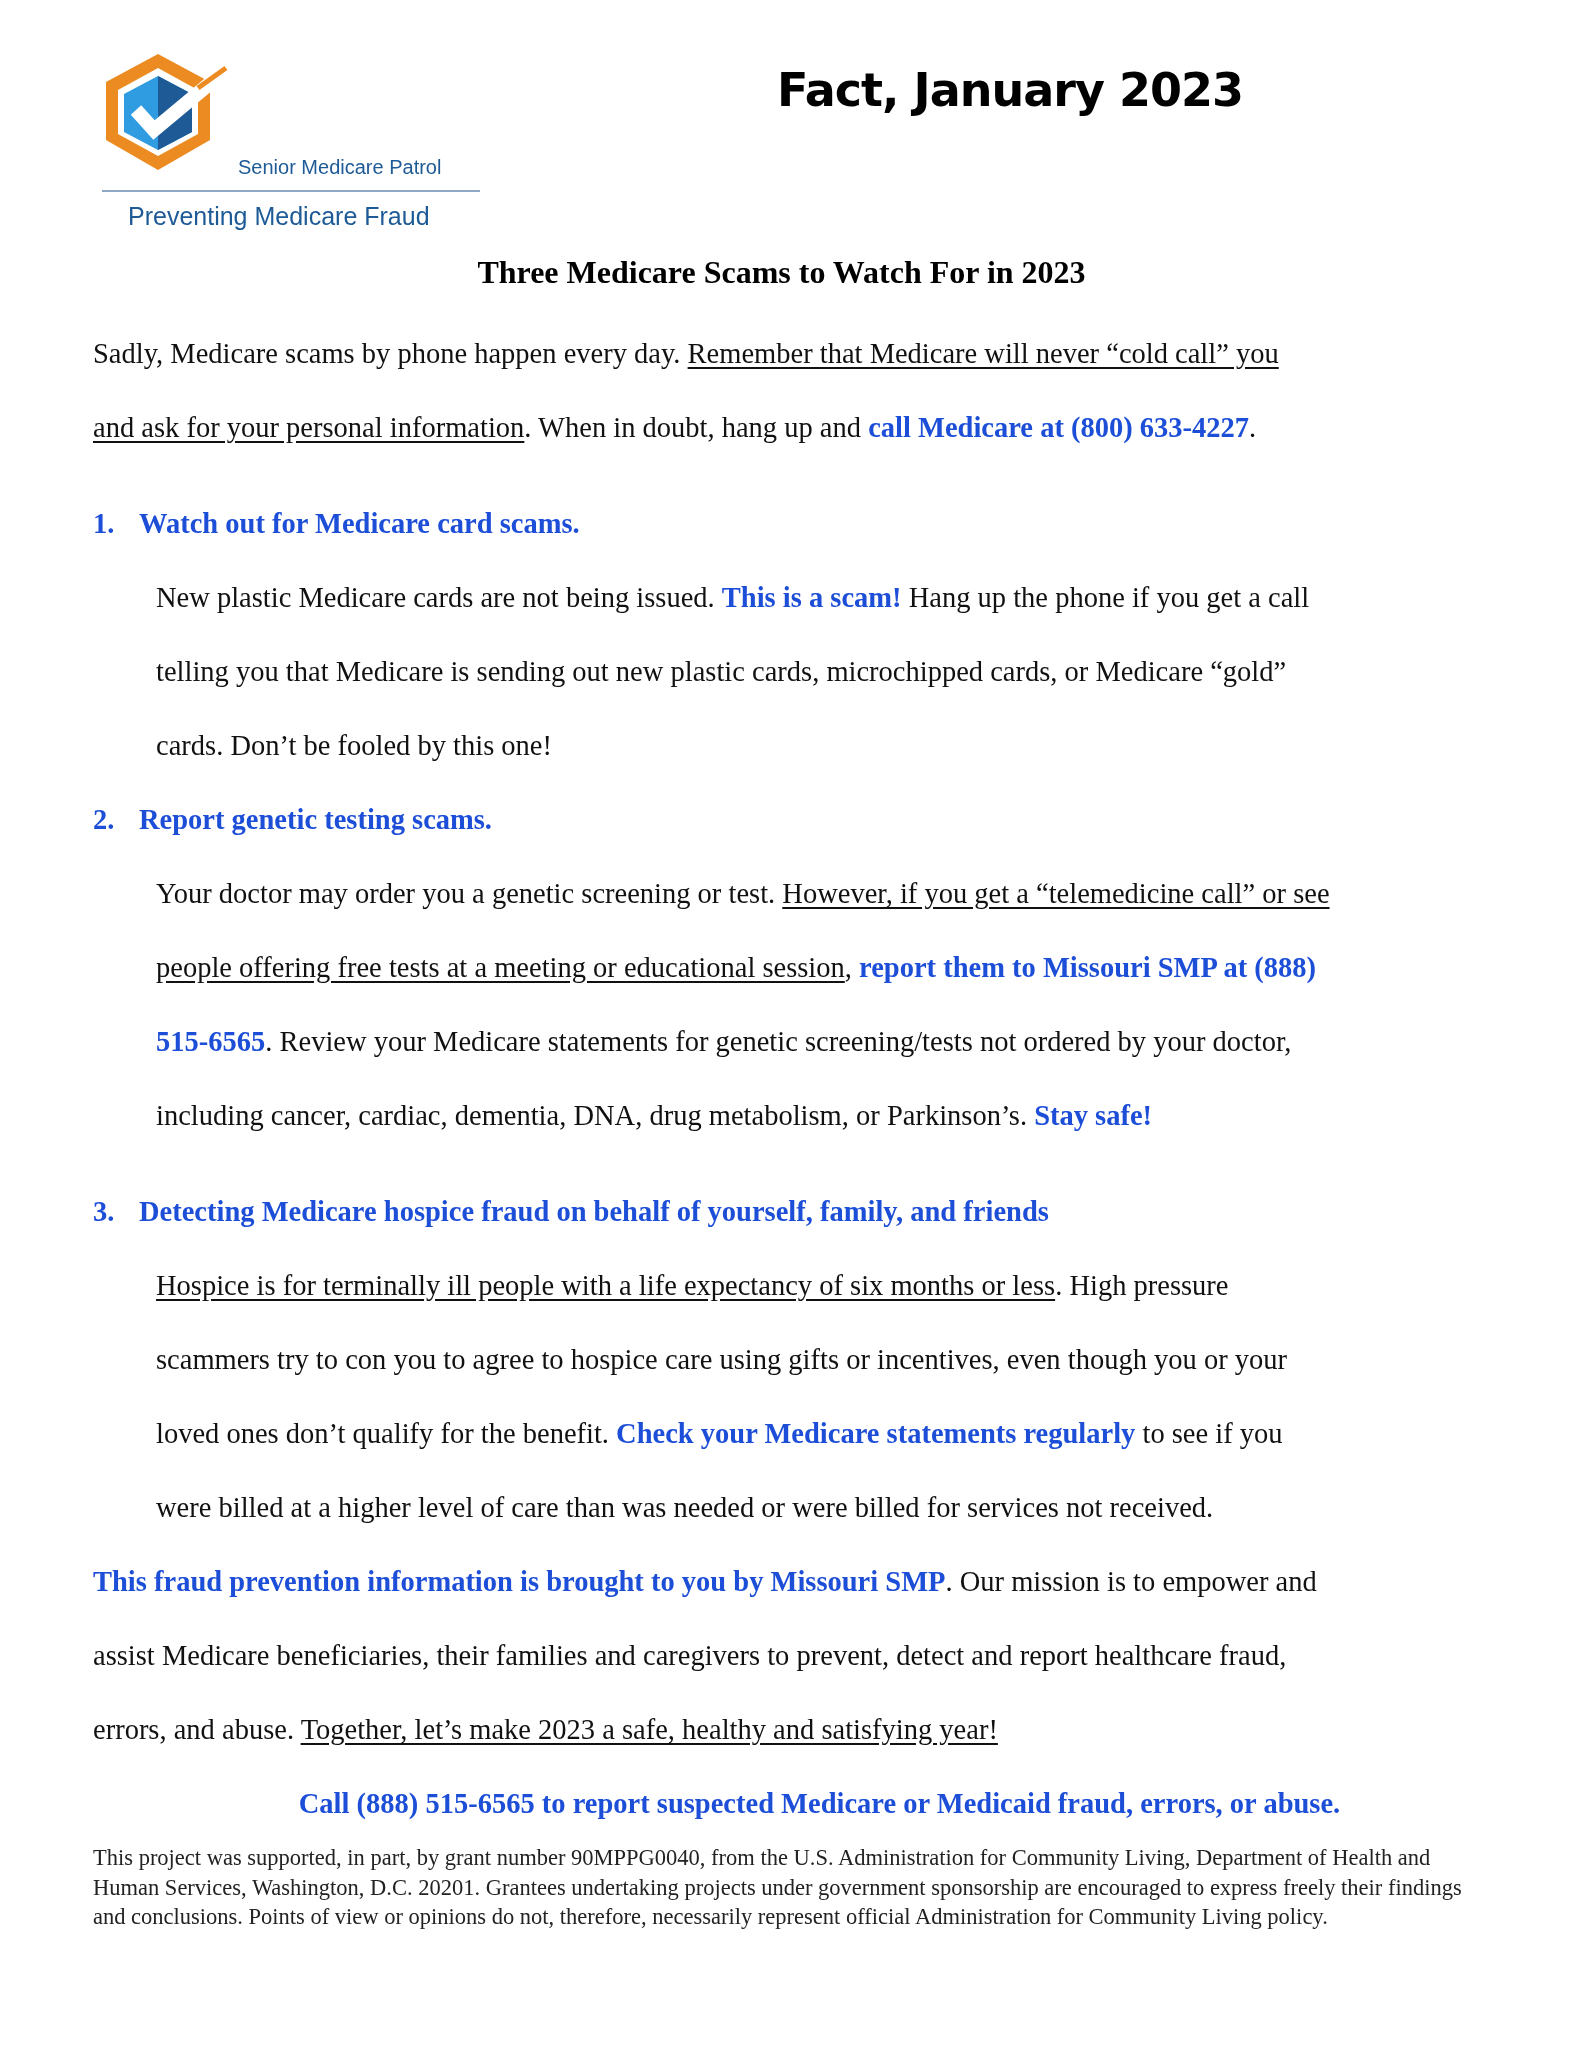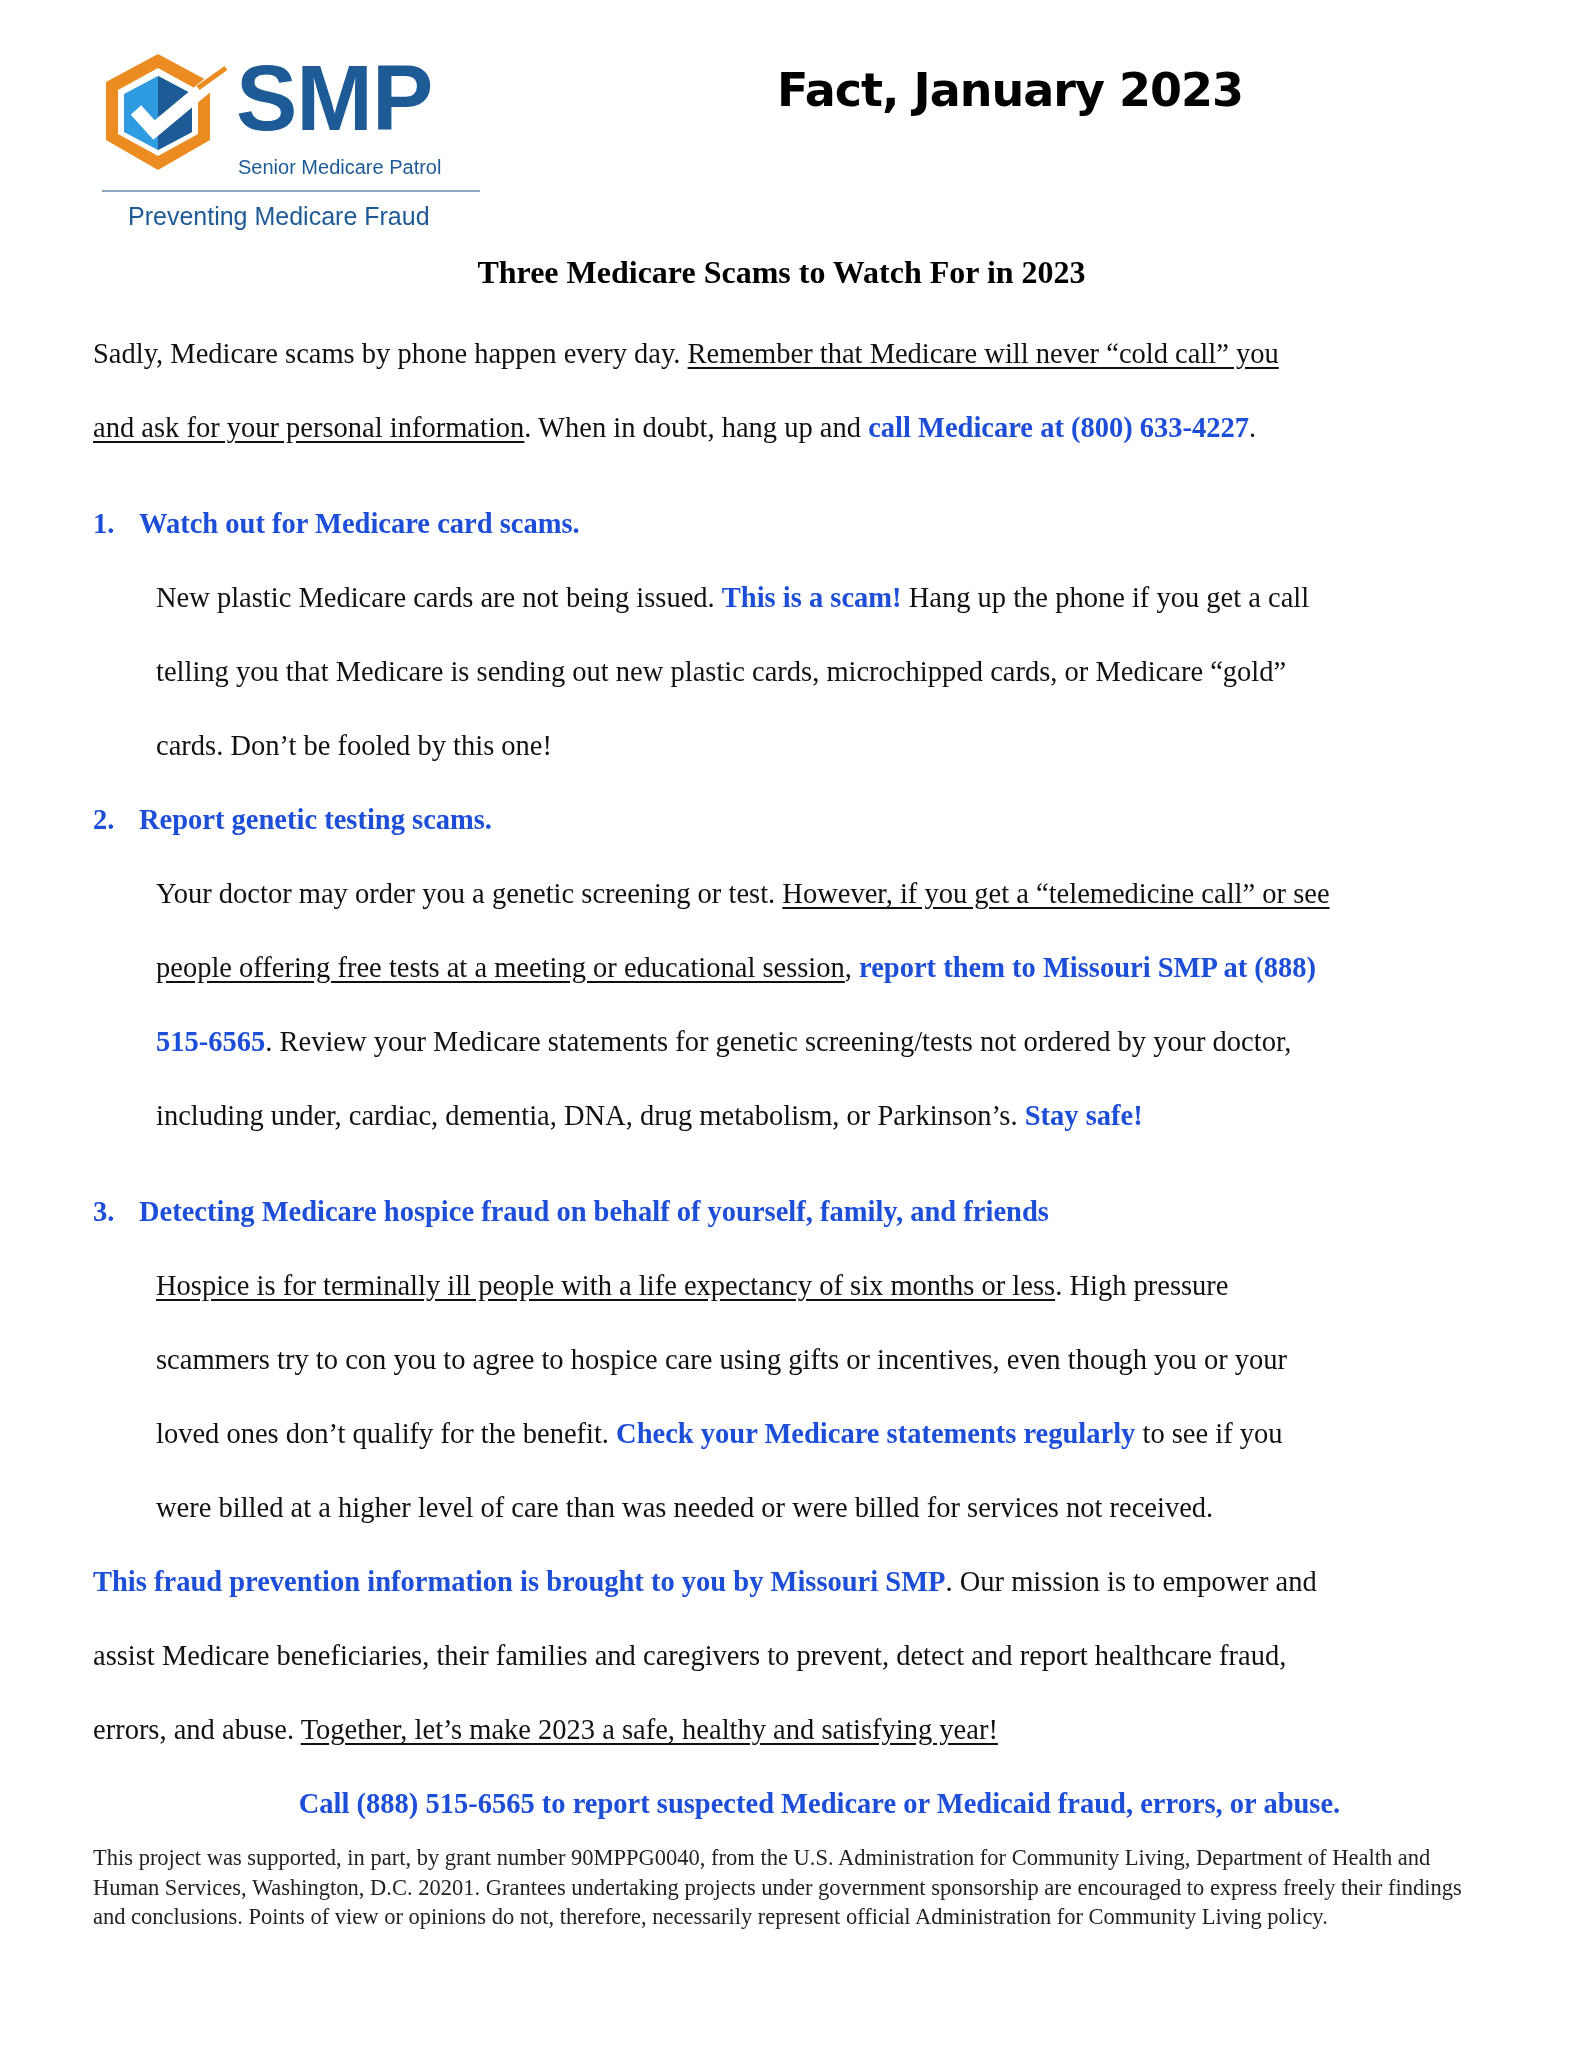--- a/index.html
+++ b/index.html
@@ -36,21 +36,20 @@
 
   <div class="logo">
     <svg class="mark" viewBox="0 0 132 132">
       <polygon points="60,6 112,34 112,92 60,122 8,92 8,34" fill="#ec8b22"></polygon>
       <polygon points="60,20 100,42 100,86 60,108 20,86 20,42" fill="#ffffff"></polygon>
       <polygon points="60,28 94,46 94,84 60,102 26,84 26,46" fill="#2f9be0"></polygon>
       <polygon points="60,28 94,46 94,84 60,102" fill="#1d5a96"></polygon>
       <polyline points="38,62 56,82 128,22" fill="none" stroke="#ffffff" stroke-width="14" stroke-linejoin="miter"></polyline>
       <polyline points="100,40 128,20" fill="none" stroke="#ec8b22" stroke-width="5"></polyline>
     </svg>
-    <div class="smp">SMP</div>
     <div class="tag">Senior Medicare Patrol</div>
     <div class="rule"></div>
     <div class="motto">Preventing Medicare Fraud</div>
   </div>
 
   <div class="title">
     <div>Fact, January 2023</div>
   </div>
 
   <div class="subtitle">Three Medicare Scams to Watch For in 2023</div>
@@ -60,21 +59,21 @@
 
   <div class="line l0 b" style="top:506px"><span class="num">1.</span><span>Watch out for Medicare card scams.</span></div>
   <div class="line l1" style="top:580px"><span>New plastic Medicare cards are not being issued. </span><span class="b">This is a scam!</span><span> Hang up the phone if you get a call</span></div>
   <div class="line l1" style="top:654px">telling you that Medicare is sending out new plastic cards, microchipped cards, or Medicare “gold”</div>
   <div class="line l1" style="top:728px">cards. Don’t be fooled by this one!</div>
 
   <div class="line l0 b" style="top:802px"><span class="num">2.</span><span>Report genetic testing scams.</span></div>
   <div class="line l1" style="top:876px"><span>Your doctor may order you a genetic screening or test. </span><span class="u">However, if you get a “telemedicine call” or see</span></div>
   <div class="line l1" style="top:950px"><span class="u">people offering free tests at a meeting or educational session</span><span>, </span><span class="b">report them to Missouri SMP at (888)</span></div>
   <div class="line l1" style="top:1024px"><span class="b">515-6565</span><span>. Review your Medicare statements for genetic screening/tests not ordered by your doctor,</span></div>
-  <div class="line l1" style="top:1098px"><span>including under, cardiac, dementia, DNA, drug metabolism, or Parkinson’s. </span><span class="b">Stay safe!</span></div>
+  <div class="line l1" style="top:1098px"><span>including cancer, cardiac, dementia, DNA, drug metabolism, or Parkinson’s. </span><span class="b">Stay safe!</span></div>
 
   <div class="line l0 b" style="top:1194px"><span class="num">3.</span><span>Detecting Medicare hospice fraud on behalf of yourself, family, and friends</span></div>
   <div class="line l1" style="top:1268px"><span class="u">Hospice is for terminally ill people with a life expectancy of six months or less</span><span>. High pressure</span></div>
   <div class="line l1" style="top:1342px">scammers try to con you to agree to hospice care using gifts or incentives, even though you or your</div>
   <div class="line l1" style="top:1416px"><span>loved ones don’t qualify for the benefit. </span><span class="b">Check your Medicare statements regularly</span><span> to see if you</span></div>
   <div class="line l1" style="top:1490px">were billed at a higher level of care than was needed or were billed for services not received.</div>
 
   <div class="line l0" style="top:1564px"><span class="b">This fraud prevention information is brought to you by Missouri SMP</span><span>. Our mission is to empower and</span></div>
   <div class="line l0" style="top:1638px">assist Medicare beneficiaries, their families and caregivers to prevent, detect and report healthcare fraud,</div>
   <div class="line l0" style="top:1712px"><span>errors, and abuse. </span><span class="u">Together, let’s make 2023 a safe, healthy and satisfying year!</span></div>

